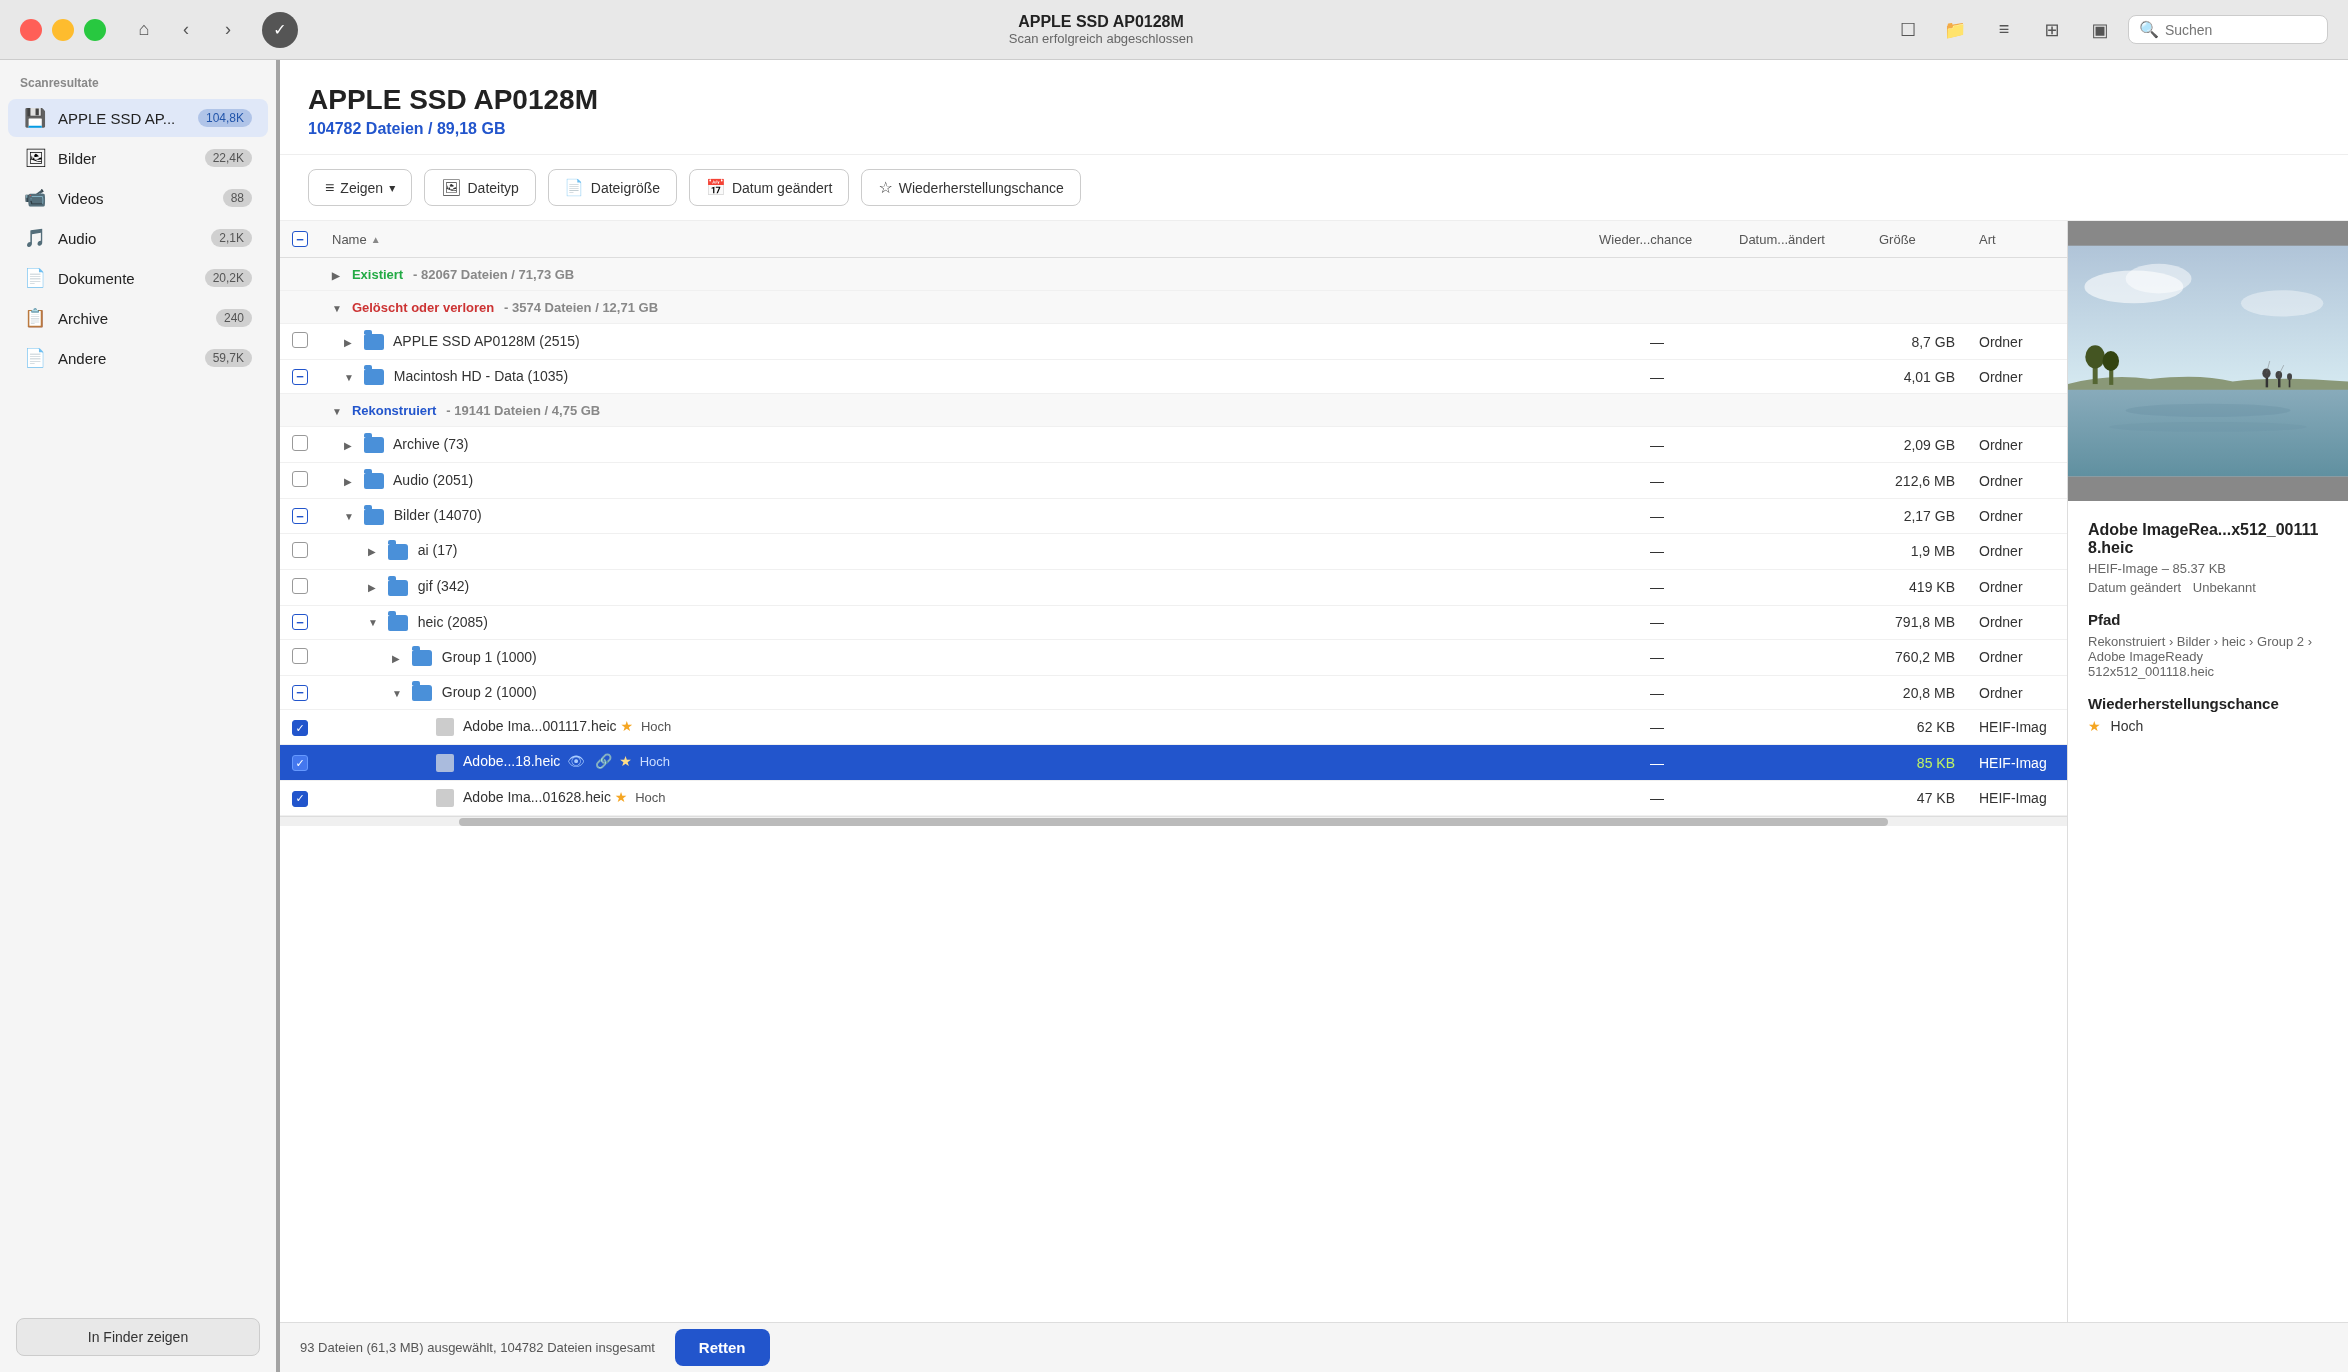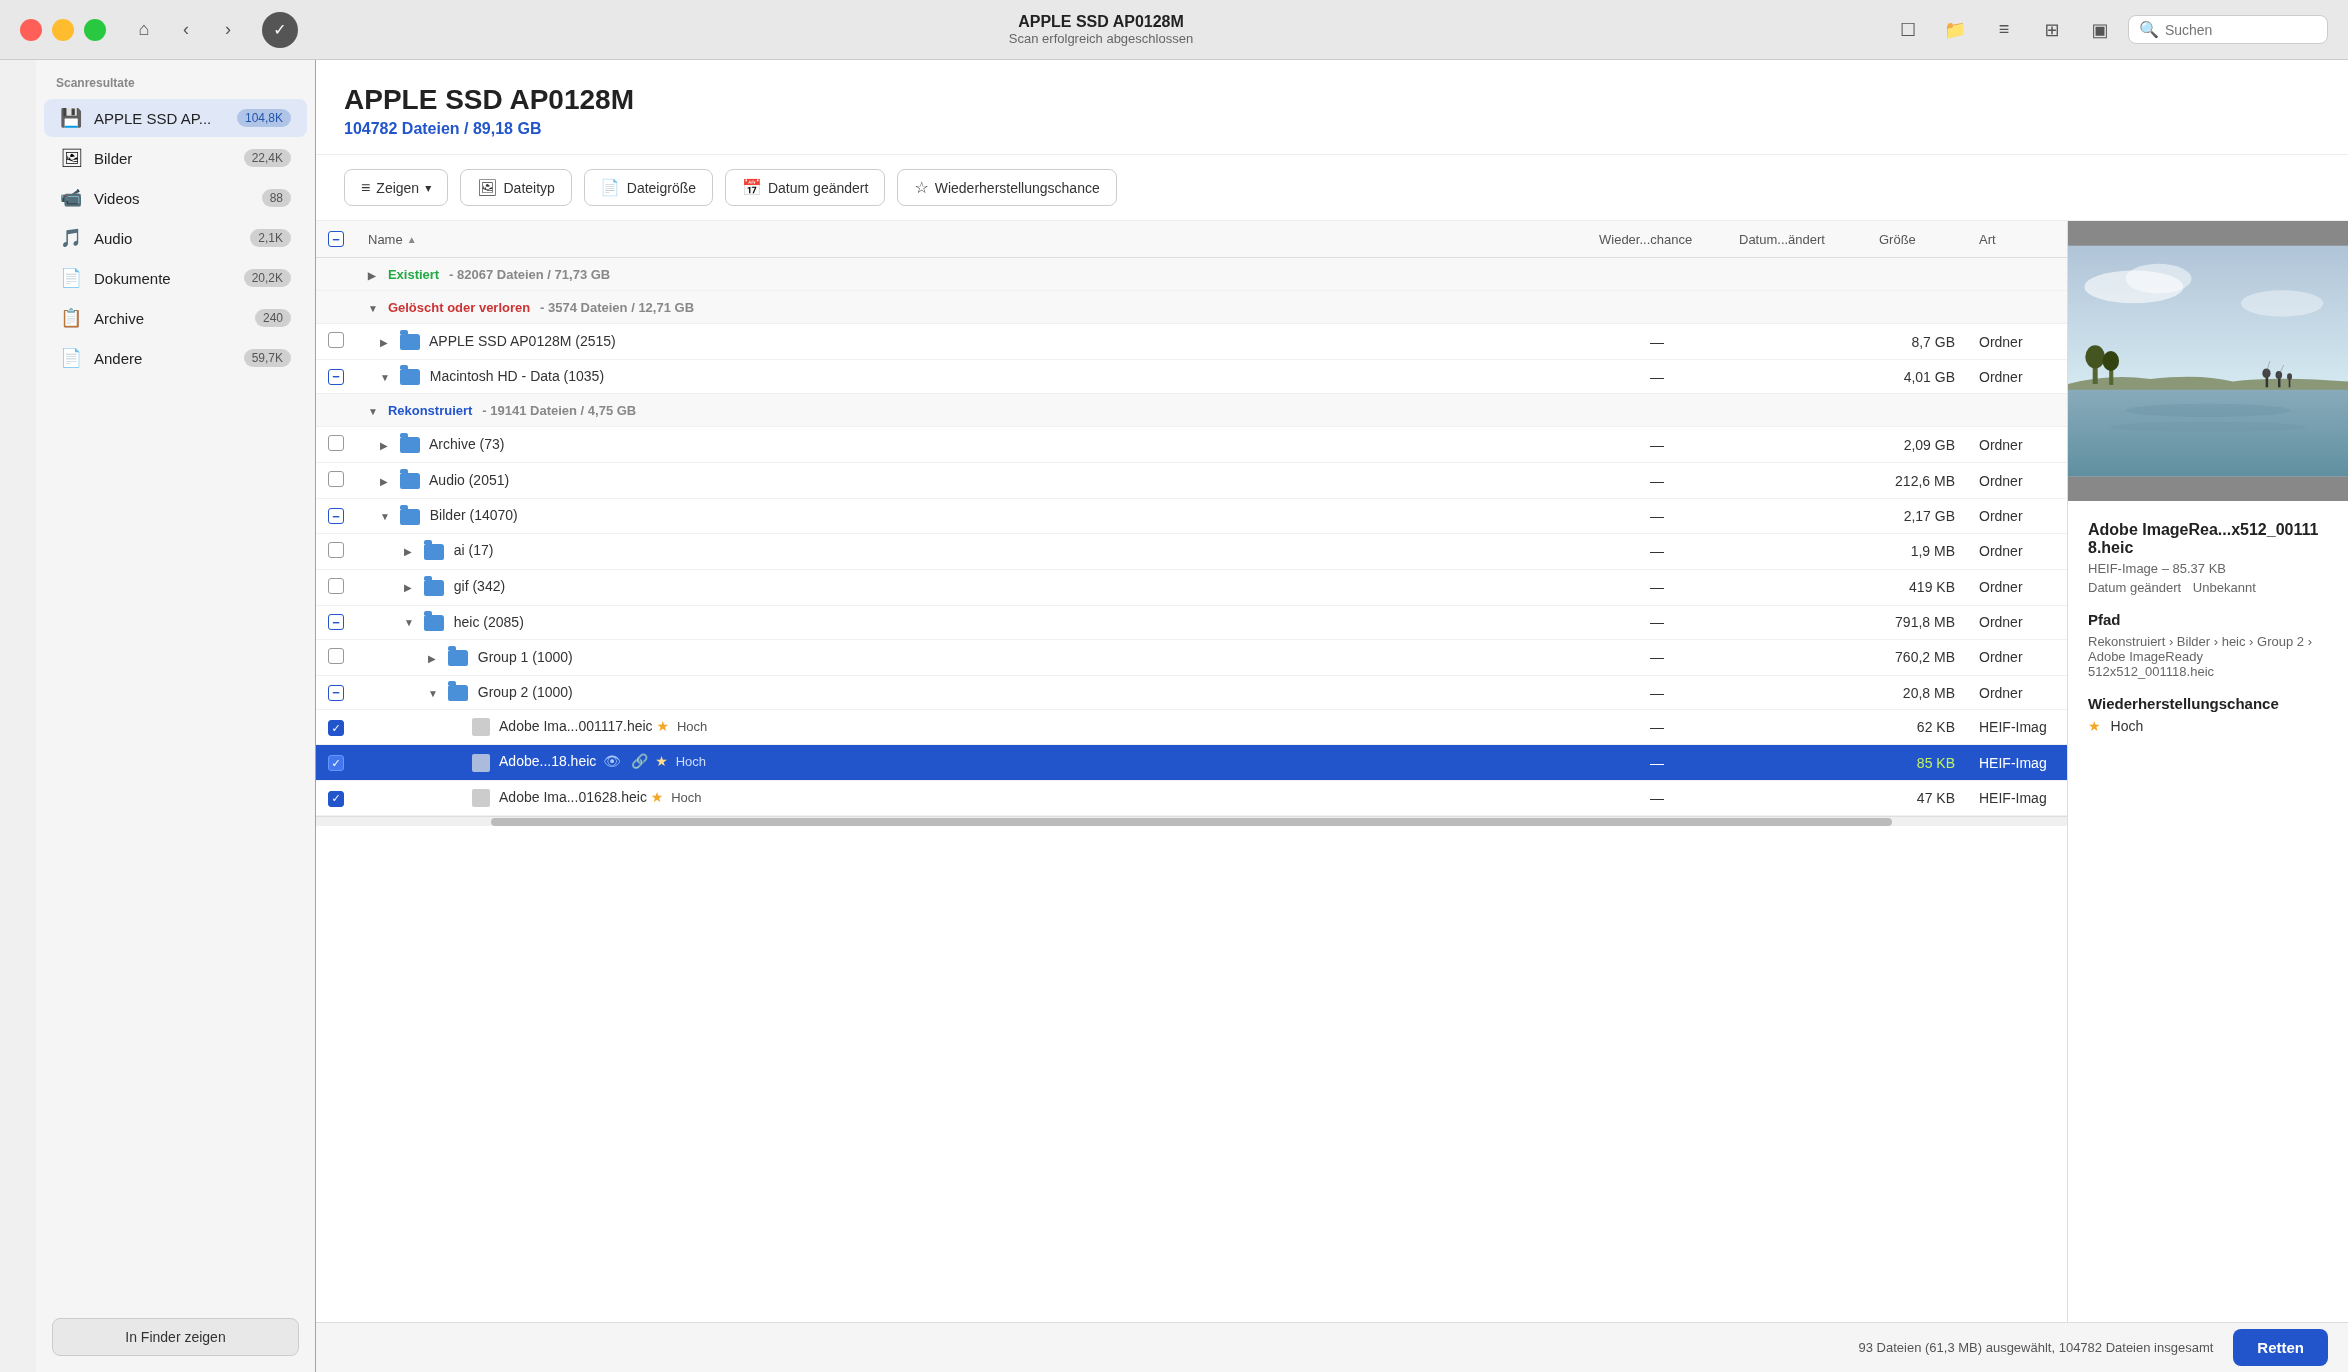--- a/index.html
+++ b/index.html
@@ -20,21 +20,21 @@
     .title-info .sub-title { font-size: 13px; color: #666; }
     .toolbar-right { display: flex; gap: 8px; align-items: center; }
     .tb-icon-btn { width: 40px; height: 36px; border: none; background: transparent; cursor: pointer; display: flex; align-items: center; justify-content: center; border-radius: 6px; font-size: 18px; color: #555; }
     .search-box { display: flex; align-items: center; border: 1px solid #ccc; border-radius: 8px; padding: 4px 10px; background: white; gap: 6px; width: 200px; }
     .search-box input { border: none; outline: none; font-size: 14px; width: 100%; background: transparent; color: #333; }
 
     
     .main-layout { display: flex; flex: 1; overflow: hidden; }
 
     
-    .sidebar { width: 280px; background: #f5f5f5; border-right: 1px solid #a3a3a3; display: flex; flex-direction: column; flex-shrink: 0; margin-left: 36px; }
+    .sidebar { width: 280px; background: #f5f5f5; border-right: 4px solid #a3a3a3; display: flex; flex-direction: column; flex-shrink: 0; }
     .sidebar-section-label { font-size: 12px; font-weight: 600; color: #888; padding: 16px 20px 8px; text-transform: none; }
     .sidebar-item { display: flex; align-items: center; padding: 8px 16px; cursor: pointer; border-radius: 8px; margin: 1px 8px; gap: 10px; }
     .sidebar-item.active { background: #e0e8f8; }
     .sidebar-item .si-icon { font-size: 18px; width: 24px; text-align: center; }
     .sidebar-item .si-label { flex: 1; font-size: 15px; color: #222; }
     .sidebar-item .si-badge { background: #d0d0d0; border-radius: 10px; padding: 2px 8px; font-size: 12px; color: #555; font-weight: 500; }
     .sidebar-item.active .si-badge { background: #b0c4e8; color: #2255aa; }
     .sidebar-bottom { margin-top: auto; padding: 16px; }
     .finder-btn { width: 100%; padding: 10px; background: #e8e8e8; border: 1px solid #ccc; border-radius: 8px; font-size: 14px; cursor: pointer; color: #333; font-weight: 500; }
 
@@ -94,21 +94,21 @@
     .preview-info { padding: 20px 20px; }
     .preview-filename { font-size: 16px; font-weight: 600; color: #222; word-break: break-all; margin-bottom: 4px; }
     .preview-filetype { font-size: 13px; color: #666; margin-bottom: 4px; }
     .preview-date-row { font-size: 13px; color: #666; margin-bottom: 16px; }
     .preview-section-title { font-size: 15px; font-weight: 700; color: #222; margin-bottom: 6px; }
     .preview-path { font-size: 13px; color: #666; margin-bottom: 16px; }
     .preview-recovery-title { font-size: 15px; font-weight: 700; color: #222; margin-bottom: 6px; }
     .preview-recovery-value { display: flex; align-items: center; gap: 6px; font-size: 14px; color: #333; }
 
     
-    .status-bar { height: 50px; background: #f5f5f5; border-top: 1px solid #ddd; display: flex; align-items: center; padding: 0 20px; justify-content: flex-end; gap: 20px; flex-shrink: 0; }
+    .status-bar { height: 50px; background: #f5f5f5; border-top: 1px solid #ddd; display: flex; align-items: center; padding: 0 20px; justify-content: flex-start; gap: 20px; flex-shrink: 0; }
     .status-text { font-size: 13px; color: #555; }
     .retten-btn { background: #2255cc; color: white; border: none; border-radius: 8px; padding: 10px 24px; font-size: 15px; font-weight: 600; cursor: pointer; }
 
     
     .scroll-divider { height: 10px; background: #f0f0f0; border-top: 1px solid #ddd; position: relative; }
     .scroll-thumb { height: 8px; background: #bbb; border-radius: 4px; position: absolute; left: 10%; width: 80%; top: 1px; cursor: pointer; }
 
     .header-sort { display: flex; align-items: center; gap: 4px; cursor: pointer; }
     .sort-arrow { font-size: 10px; color: #888; }
   </style>

